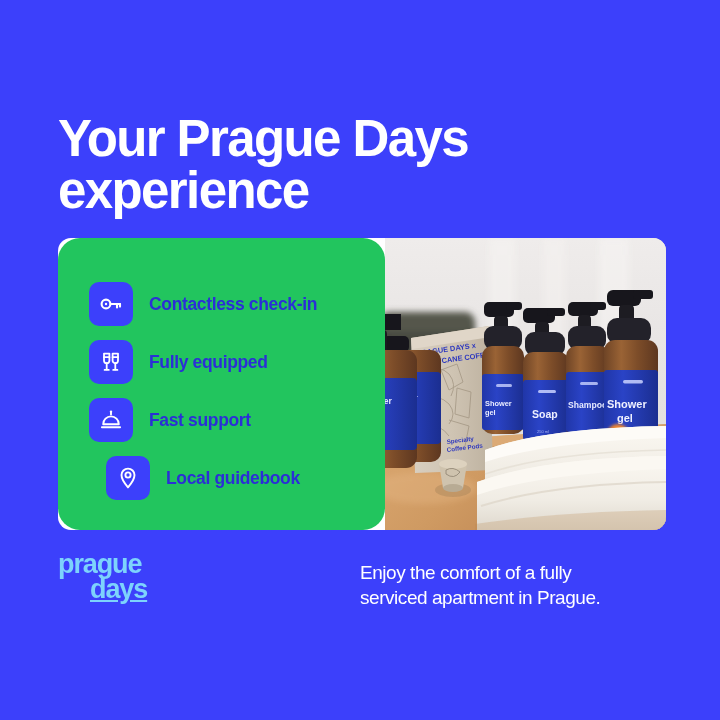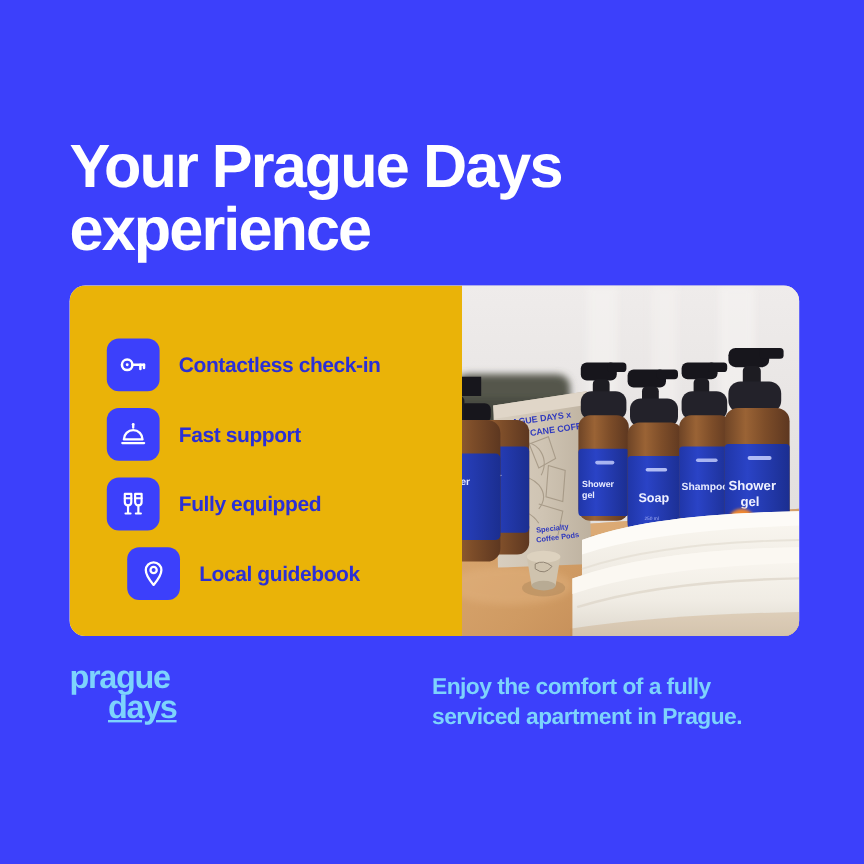--- a/index.html
+++ b/index.html
@@ -46,23 +46,24 @@
     background:#FFFFFF;
     border-radius:13px;
     overflow:hidden;
     display:flex;
   }
 
   .features {
     width:327px;
     height:100%;
     padding:44px 5px 0 31px;
-    background:#eab308;
+    background:#22c55e;
     position:relative;
     z-index:2;
+    border-radius:22px;
   }
 
   .feature {
     display:flex;
     align-items:center;
     height:44px;
     margin-bottom:14px;
   }
   .feature:last-child { margin-bottom:0;margin-left:17px; }
 
@@ -107,24 +108,24 @@
     line-height:25px;
     font-size:27px;
   }
   .logo .l2 { padding-left:32px; display:block;text-decoration:underline; }
 
   .tagline {
     position:absolute;
     left:360px;
     top:560px;
     width:320px;
-    color:#7dd3fc;
+    color:#ffffff;
     font-size:19px;
     line-height:25px;
-    font-weight:bold;
+    font-weight:normal;
     letter-spacing:-0.45px;
     white-space:pre-line;
   }
 </style>
 </head>
 <body>
 
 <div class="canvas">
 
   <h1 class="heading">Your Prague Days
@@ -138,32 +139,20 @@
         <span class="icon-tile">
           <svg width="26" height="26" viewBox="0 0 26 26" fill="none">
             <circle cx="8" cy="13" r="4.4" stroke="#fff" stroke-width="2.1"></circle>
             <circle cx="8" cy="13" r="1.2" fill="#fff"></circle>
             <path d="M12.4 13H22" stroke="#fff" stroke-width="2.1" stroke-linecap="round"></path>
             <path d="M19 13V16.4" stroke="#fff" stroke-width="2.1" stroke-linecap="round"></path>
             <path d="M22 13V15.6" stroke="#fff" stroke-width="2.1" stroke-linecap="round"></path>
           </svg>
         </span>
         <span class="feature-label">Contactless check-in</span>
-      </div>
-
-      <div class="feature">
-        <span class="icon-tile">
-          <svg width="26" height="26" viewBox="0 0 26 26" fill="none">
-            <path d="M13 5.6V7.4" stroke="#fff" stroke-width="1.9" stroke-linecap="round"></path>
-            <circle cx="13" cy="4.8" r="1.2" fill="#fff"></circle>
-            <path d="M5.2 17.2C5.2 12.9 8.7 9.4 13 9.4C17.3 9.4 20.8 12.9 20.8 17.2H5.2Z" stroke="#fff" stroke-width="1.9" stroke-linejoin="round"></path>
-            <path d="M3.9 20.2H22.1" stroke="#fff" stroke-width="1.9" stroke-linecap="round"></path>
-          </svg>
-        </span>
-        <span class="feature-label">Fast support</span>
       </div>
 
       <div class="feature">
         <span class="icon-tile">
           <svg width="26" height="26" viewBox="0 0 26 26" fill="none">
             <g stroke="#fff" stroke-width="1.8" stroke-linecap="round" stroke-linejoin="round">
               <path d="M6 4.6H11.4V11.4C11.4 13 10.2 14.2 8.7 14.2C7.2 14.2 6 13 6 11.4V4.6Z"></path>
               <path d="M8.7 14.2V20.4"></path>
               <path d="M6.6 20.9H10.8"></path>
               <path d="M14.6 4.6H20V11.4C20 13 18.8 14.2 17.3 14.2C15.8 14.2 14.6 13 14.6 11.4V4.6Z"></path>
@@ -173,20 +162,32 @@
               <path d="M14.6 8.2H20"></path>
             </g>
           </svg>
         </span>
         <span class="feature-label">Fully equipped</span>
       </div>
 
       <div class="feature">
         <span class="icon-tile">
           <svg width="26" height="26" viewBox="0 0 26 26" fill="none">
+            <path d="M13 5.6V7.4" stroke="#fff" stroke-width="1.9" stroke-linecap="round"></path>
+            <circle cx="13" cy="4.8" r="1.2" fill="#fff"></circle>
+            <path d="M5.2 17.2C5.2 12.9 8.7 9.4 13 9.4C17.3 9.4 20.8 12.9 20.8 17.2H5.2Z" stroke="#fff" stroke-width="1.9" stroke-linejoin="round"></path>
+            <path d="M3.9 20.2H22.1" stroke="#fff" stroke-width="1.9" stroke-linecap="round"></path>
+          </svg>
+        </span>
+        <span class="feature-label">Fast support</span>
+      </div>
+
+      <div class="feature">
+        <span class="icon-tile">
+          <svg width="26" height="26" viewBox="0 0 26 26" fill="none">
             <path d="M13 3.6C9.4 3.6 6.5 6.5 6.5 10.1C6.5 15 13 22.4 13 22.4C13 22.4 19.5 15 19.5 10.1C19.5 6.5 16.6 3.6 13 3.6Z" stroke="#fff" stroke-width="1.9" stroke-linejoin="round"></path>
             <circle cx="13" cy="10" r="2.6" stroke="#fff" stroke-width="1.9"></circle>
           </svg>
         </span>
         <span class="feature-label">Local guidebook</span>
       </div>
 
     </div>
 
     <div class="photo">

